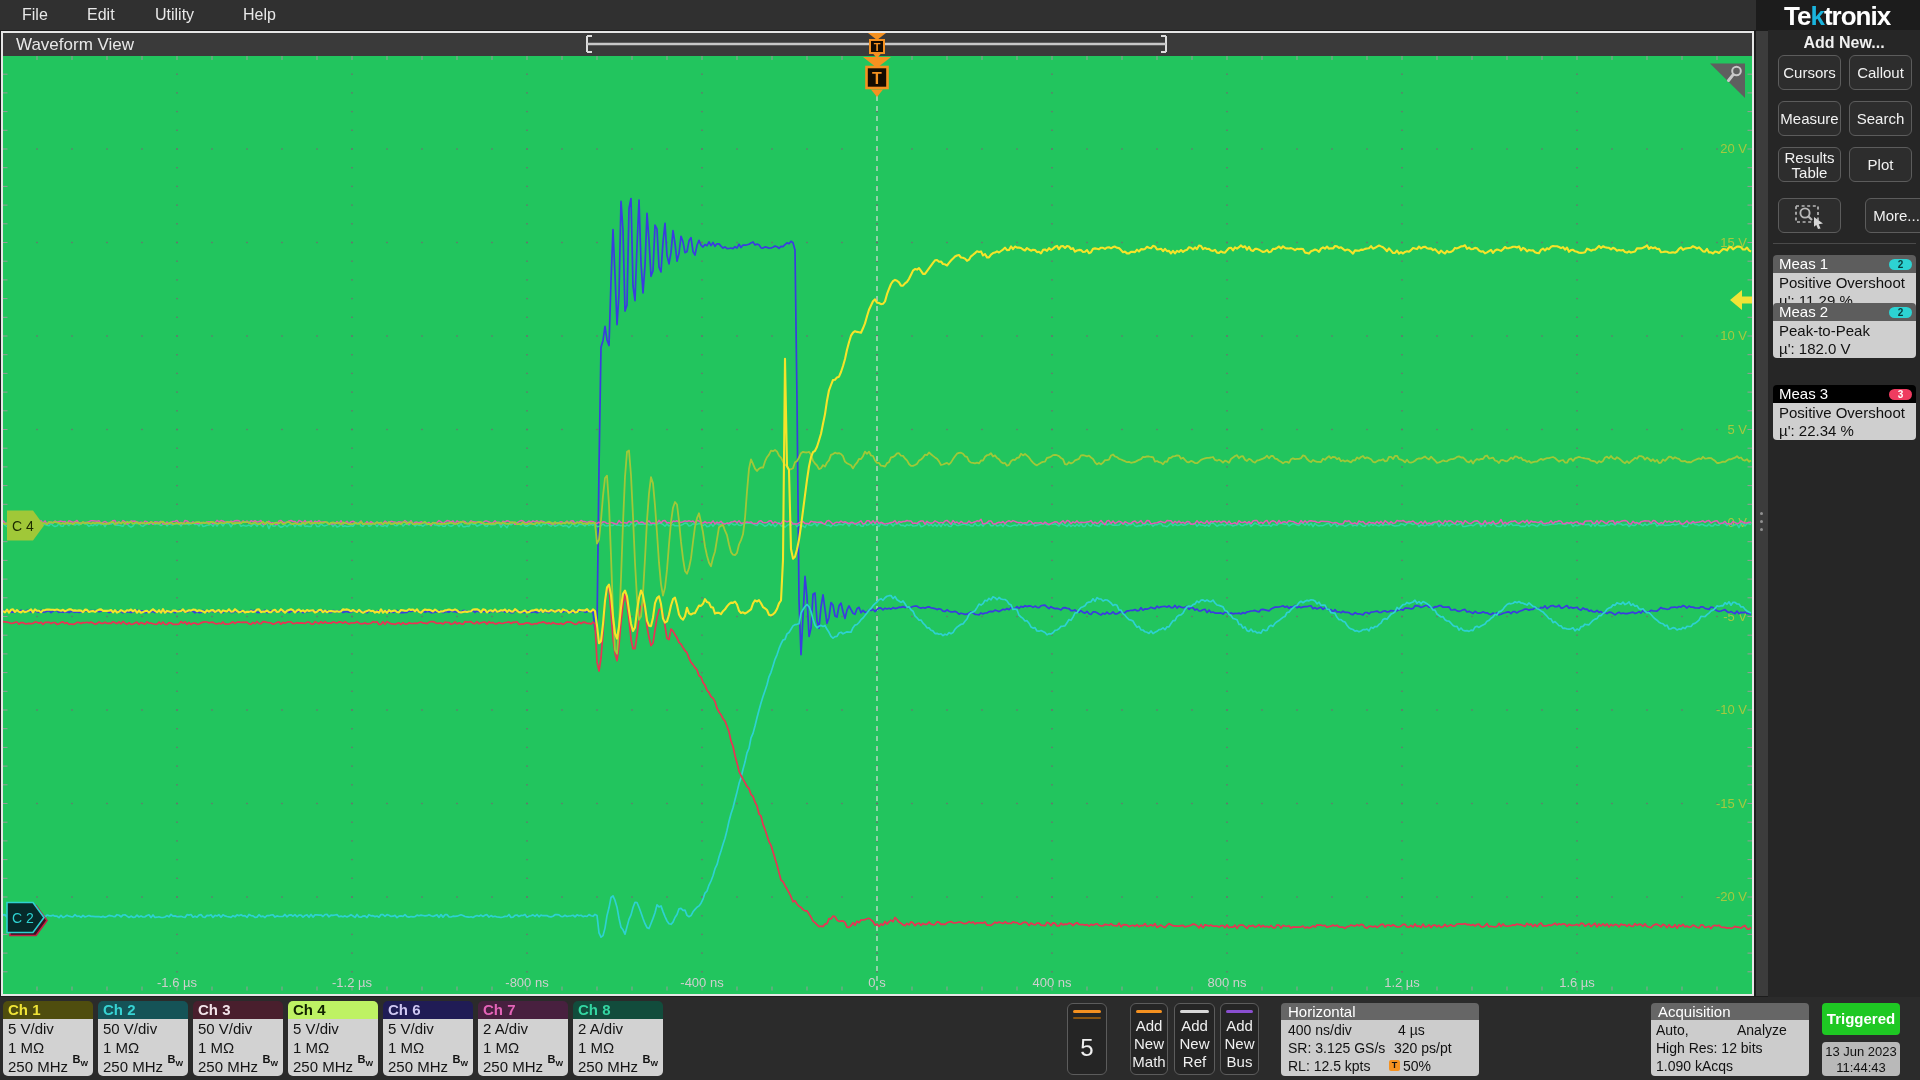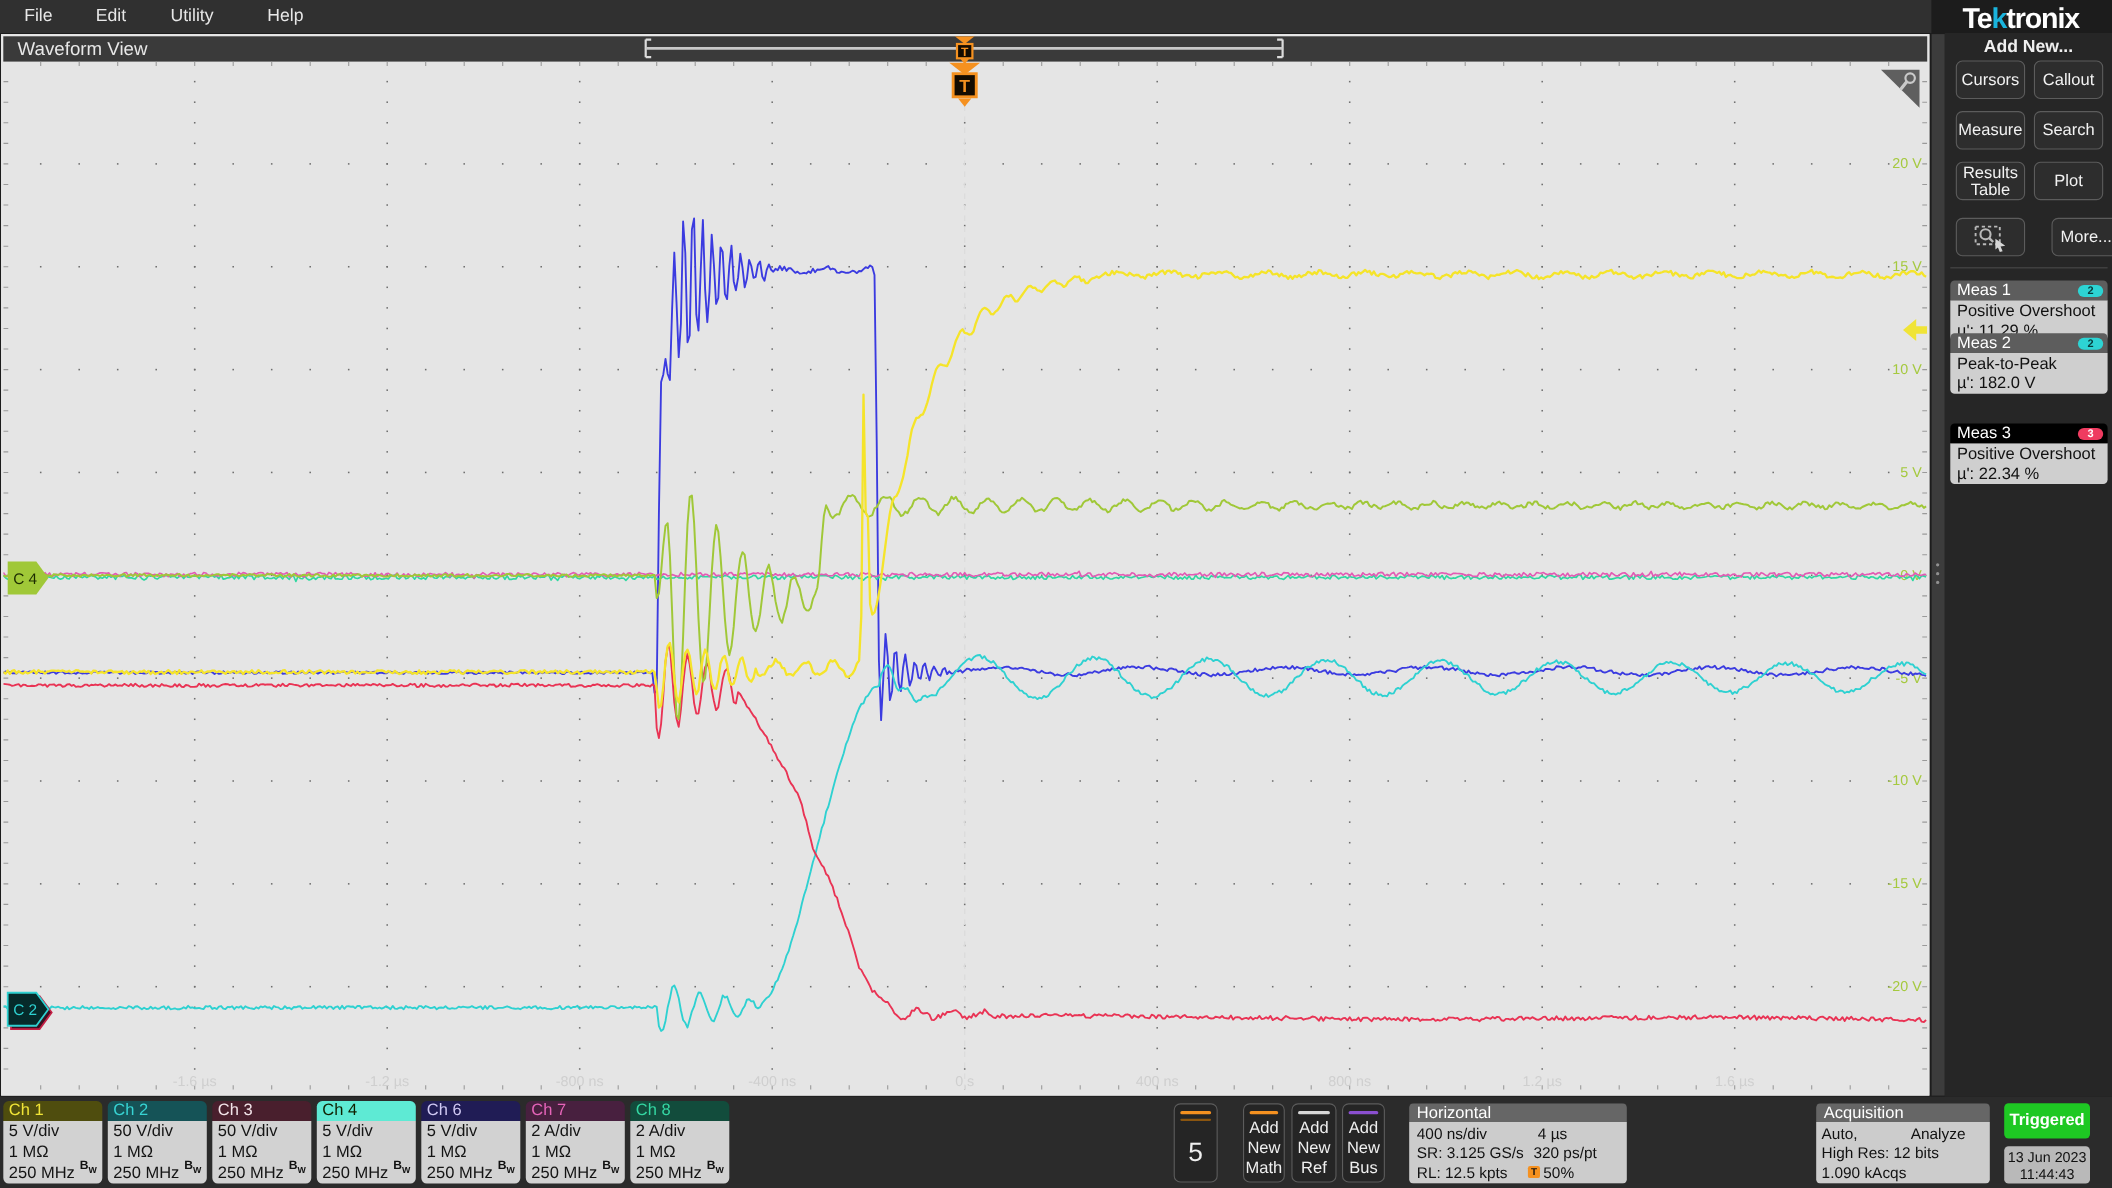--- a/index.html
+++ b/index.html
@@ -3,40 +3,40 @@
 <style>
 * { margin:0; padding:0; box-sizing:border-box; }
 html,body { width:1920px; height:1080px; background:#1c1c1c; font-family:"Liberation Sans", sans-serif; overflow:hidden; }
 #root { position:absolute; left:0; top:0; width:1920px; height:1080px; }
 .abs { position:absolute; }
 #menubar { left:0; top:0; width:1756px; height:30px; background:#303030; color:#e8e8e8; font-size:16px; }
 #menubar span { position:absolute; top:6px; }
 #logoarea { left:1756px; top:0; width:164px; height:30px; background:#1c1c1c; }
 .tek { position:absolute; left:28px; top:1px; font-size:26px; font-weight:bold; color:#fff; letter-spacing:-1px; }
 .tek .k { color:#1ab4dd; }
-#wfwin { left:1px; top:31px; width:1753px; height:965px; border:2px solid #e6e6e6; background:#e5e5e5; }
+#wfwin { left:1px; top:31px; width:1753px; height:965px; border:2px solid #e6e6e6; background:#22c55e; }
 #wftitle { position:absolute; left:0; top:0; width:100%; height:23px; background:#3a3a3a; color:#e8e8e8; font-size:17px; }
 #wftitle .t { position:absolute; left:13px; top:2px; }
 #plot { position:absolute; left:0; top:23px; width:1749px; height:938px; }
 #splitter { left:1756px; top:31px; width:12px; height:965px; background:#3c3c3c; }
 #splitter .d { position:absolute; left:4px; width:3px; height:3px; background:#909090; border-radius:50%; }
 #sidebar { left:1768px; top:30px; width:152px; height:967px; background:#262626; color:#f0f0f0; }
 .addnew { position:absolute; left:0; top:4px; width:100%; text-align:center; font-weight:bold; font-size:16px; }
 .sbtn { position:absolute; width:63px; height:35px; background:#2d2d2d; border:1px solid #5c5c5c; border-radius:6px; color:#f2f2f2; font-size:15px; text-align:center; display:flex; align-items:center; justify-content:center; line-height:15px; }
 .sep { position:absolute; background:#4a4a4a; }
 .meas { position:absolute; left:5px; width:143px; }
 .meas .hd { height:18px; background:#5d5d5d; border-radius:4px 4px 0 0; color:#fff; font-size:15px; position:relative; }
 .meas .hd.sel { background:#000; }
 .meas .hd .nm { position:absolute; left:6px; top:0px; }
 .meas .bd { height:37px; background:#cfcfcf; border-radius:0 0 4px 4px; color:#111; font-size:15px; padding:1px 0 0 6px; line-height:18px; }
 .pill { position:absolute; right:4px; top:3.5px; width:23px; height:11px; border-radius:6px; background:#2dd3d3; color:#083b3b; font-size:10px; font-weight:bold; text-align:center; line-height:11px; }
 .pill.red { background:#ef3b60; color:#fff; }
 #bottombar { left:0; top:997px; width:1920px; height:83px; background:#2b2b2b; }
 .ch { position:absolute; top:4px; width:90px; height:75px; border-radius:6px; }
-.ch .hd { height:18px; border-radius:5px 5px 0 0; font-size:15px; font-weight:normal; padding-left:5px; }
+.ch .hd { height:18px; border-radius:5px 5px 0 0; font-size:15px; font-weight:bold; padding-left:5px; }
 .ch .bd { height:57px; background:#d2d2d2; border-radius:0 0 5px 5px; color:#141414; font-size:15px; padding:0px 0 0 5px; line-height:19px; position:relative; }
 .bw { position:absolute; right:5px; bottom:3px; font-size:11px; font-weight:bold; color:#111; }
 .bw sub { font-size:8px; }
 .bbtn { position:absolute; top:6px; background:#252525; border:1px solid #5c5c5c; border-radius:6px; color:#f0f0f0; font-size:15px; text-align:center; }
 .accent { position:absolute; left:5px; right:5px; top:6px; height:3px; border-radius:2px; }
 .panel { position:absolute; top:6px; border-radius:4px; overflow:hidden; font-size:14px; }
 .panel .hd { height:17px; background:#666; color:#fff; padding-left:7px; font-size:15px; }
 .panel .bd { background:#ccc; color:#111; position:relative; }
 #triggered { position:absolute; left:1822px; top:1003px; width:78px; height:32px; background:#1ec823; border-radius:4px; color:#fff; font-weight:bold; font-size:15px; text-align:center; line-height:32px; }
 #datebox { position:absolute; left:1822px; top:1042px; width:78px; height:34px; background:#b9b9b9; border-radius:4px; color:#111; font-size:13px; text-align:center; line-height:16px; padding-top:2px; }
@@ -1053,21 +1053,21 @@
       </div>
       <div class="ch" style="left:98px">
         <div class="hd" style="background:#155357;color:#37d3d3">Ch 2</div>
         <div class="bd">50 V/div<br>1 MΩ<br>250 MHz<span class="bw">B<sub>W</sub></span></div>
       </div>
       <div class="ch" style="left:193px">
         <div class="hd" style="background:#491f2d;color:#f2e3e8">Ch 3</div>
         <div class="bd">50 V/div<br>1 MΩ<br>250 MHz<span class="bw">B<sub>W</sub></span></div>
       </div>
       <div class="ch" style="left:288px">
-        <div class="hd" style="background:#5eead4;color:#102000">Ch 4</div>
+        <div class="hd" style="background:#bef264;color:#102000">Ch 4</div>
         <div class="bd">5 V/div<br>1 MΩ<br>250 MHz<span class="bw">B<sub>W</sub></span></div>
       </div>
       <div class="ch" style="left:383px">
         <div class="hd" style="background:#201c55;color:#cfc8f2">Ch 6</div>
         <div class="bd">5 V/div<br>1 MΩ<br>250 MHz<span class="bw">B<sub>W</sub></span></div>
       </div>
       <div class="ch" style="left:478px">
         <div class="hd" style="background:#48203f;color:#e564b8">Ch 7</div>
         <div class="bd">2 A/div<br>1 MΩ<br>250 MHz<span class="bw">B<sub>W</sub></span></div>
       </div>

